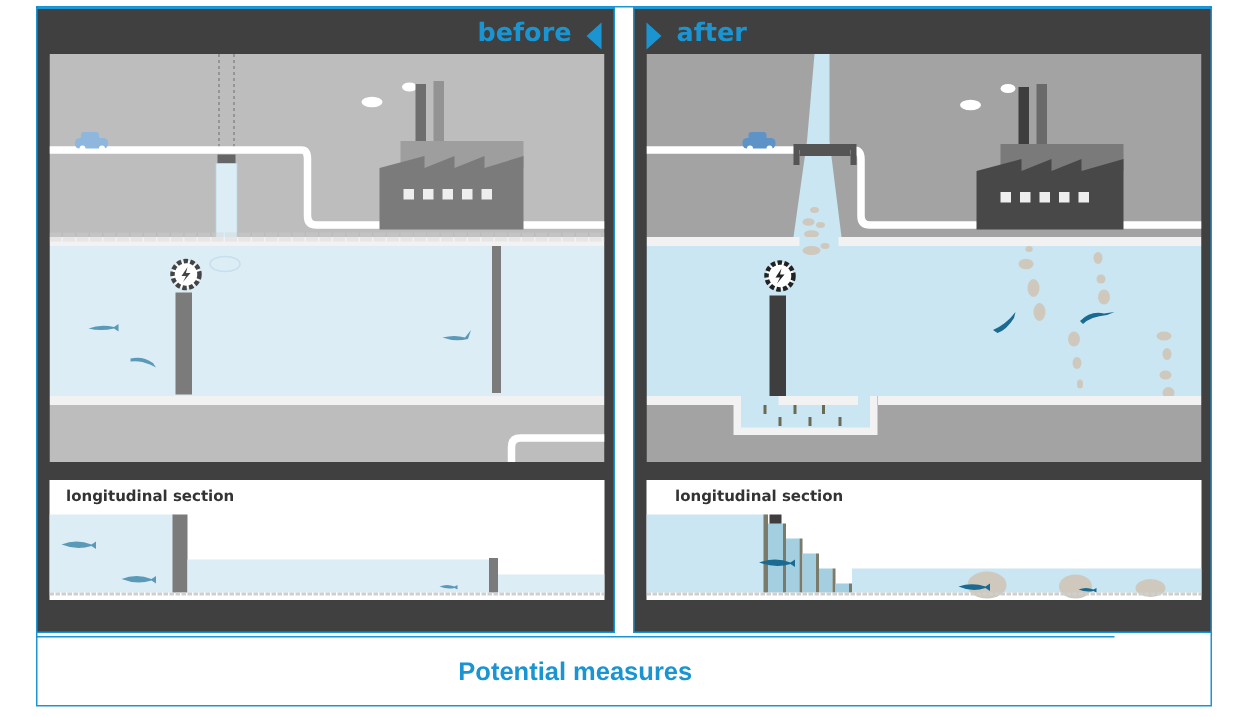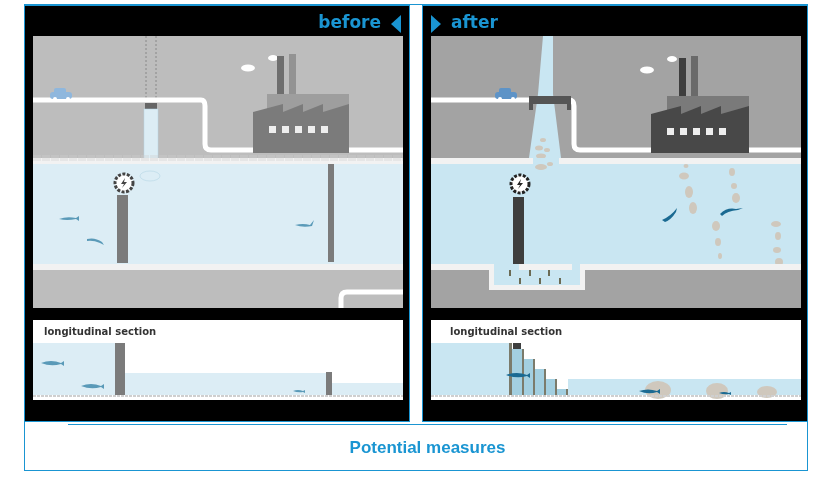--- a/index.html
+++ b/index.html
@@ -1,40 +1,40 @@
 <!DOCTYPE html>
 <html><head>
 <meta charset="utf-8">
 <style>
   html, body { margin:0; padding:0; background:#ffffff; }
   body { width:832px; height:478px; position:relative; overflow:hidden;
          font-family:"DejaVu Sans", sans-serif; }
   .outer { position:absolute; left:24px; top:4px; width:784px; height:467px;
            border:1px solid #1a95d2; box-sizing:border-box; background:#fff; }
-  .panel { position:absolute; top:5px; height:417px; background:#000000;
+  .panel { position:absolute; top:5px; height:417px; background:#404040;
            border:1px solid #1a95d2; box-sizing:border-box; }
   .panel.before { left:24px; width:386px; }
   .panel.after  { left:422px; width:386px; }
   .panel-title { position:absolute; top:6px; font-size:17px; font-weight:bold;
                  color:#1a95d2; font-family:"DejaVu Sans", sans-serif; }
   .before .panel-title { right:28px; }
   .after .panel-title { left:28px; }
   .tri-left { position:absolute; right:8px; top:9px; width:0; height:0;
               border-top:9px solid transparent; border-bottom:9px solid transparent;
               border-right:10px solid #1a95d2; }
   .tri-right { position:absolute; left:8px; top:9px; width:0; height:0;
                border-top:9px solid transparent; border-bottom:9px solid transparent;
                border-left:10px solid #1a95d2; }
   .scene { position:absolute; left:8px; top:30px; width:370px; height:272px; }
   .section { position:absolute; left:8px; top:314px; width:370px; height:80px; background:#fff; }
   .section-label { position:absolute; left:11px; top:6px; font-size:10px; font-weight:bold;
                    color:#333; font-family:"DejaVu Sans", sans-serif; }
   .caption { position:absolute; left:24px; top:424px; width:719px; height:46px;
              display:flex; align-items:center; justify-content:center;
-             border-top:1px solid #1a95d2; box-sizing:border-box;margin-left:44px; }
+             border-top:1px solid #1a95d2; box-sizing:border-box; }
   .caption span { font-size:17px; font-weight:bold; color:#1a95d2;
                   font-family:"Liberation Sans", sans-serif; }
   svg { display:block; }
 </style>
 </head>
 <body>
 
 <div class="outer"></div>
 
 <div class="panel before">

